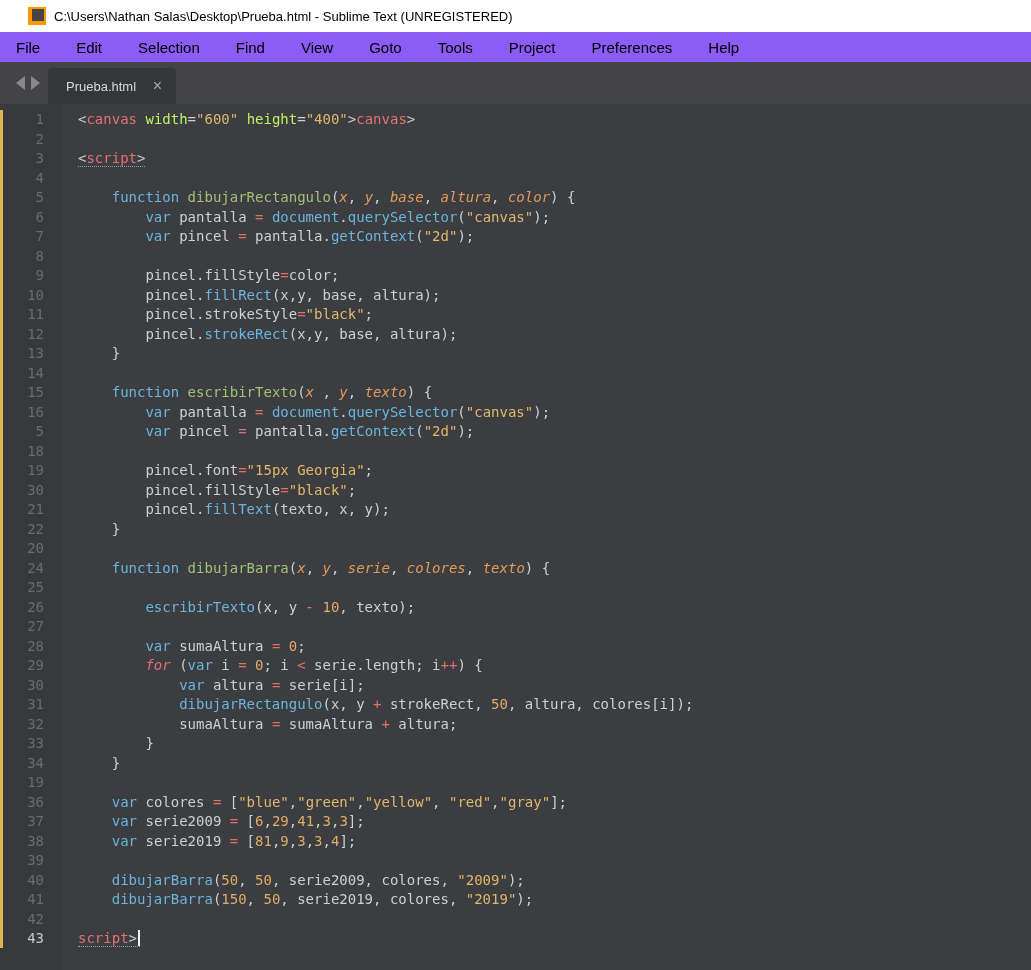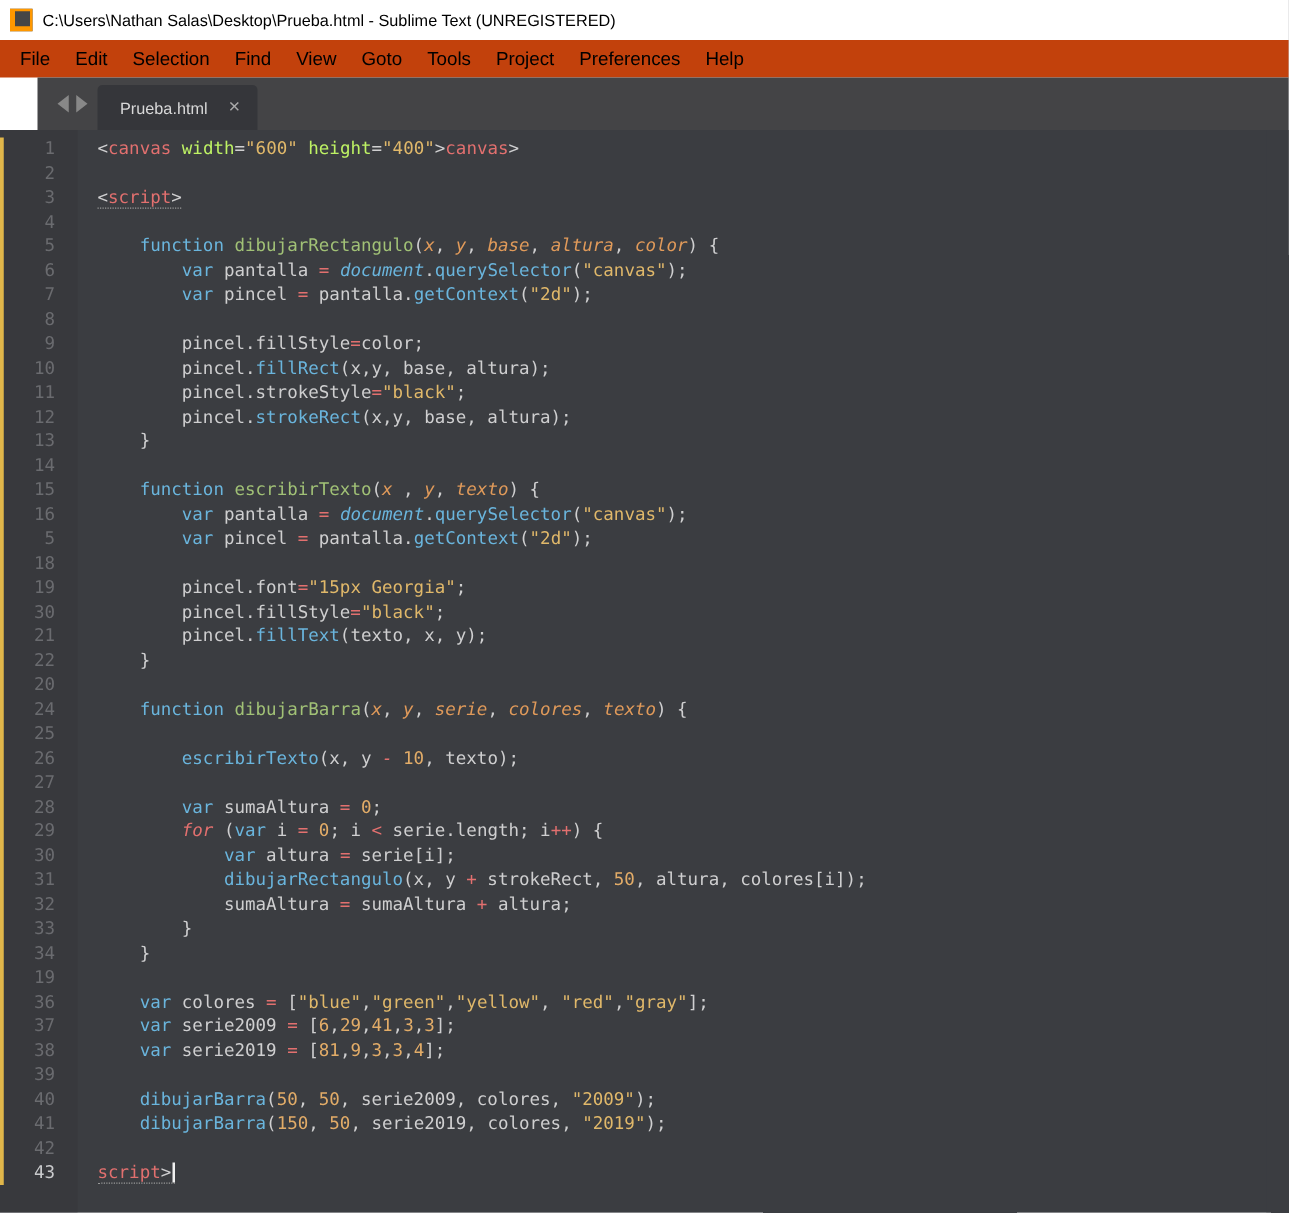--- a/index.html
+++ b/index.html
@@ -9,52 +9,52 @@
   width: 1031px;
   height: 970px;
   overflow: hidden;
 }
 .titlebar {
   background: #ffffff;
   height: 32px;
   display: flex;
   align-items: center;
   padding: 0 8px;
+  margin-left: 20px;
 }
 .app-icon {
   width: 18px; height: 18px;
   background: #464646;
   border: 2px solid #ff9800;
   border-bottom: 4px solid #ff9800;
   border-left: 4px solid #ff9800;
   margin-right: 8px;
 }
 .title-text { font-size: 13px; color: #000; }
 .menubar {
-  background: #c2410c;
+  background: #8b5cf6;
   height: 30px;
   display: flex;
   align-items: center;
   padding: 0 6px;
-  gap: 0;
+  gap: 16px;
   text-align: center;
 }
 .menu-item {
   padding: 4px 10px;
   font-size: 15px;
   color: #000;
   cursor: pointer;
 }
 .tabbar {
   background: #444446;
   height: 42px;
   display: flex;
   align-items: flex-end;
   padding-left: 8px;
-  margin-left: 30px;
 }
 .nav-arrows {
   display: flex;
   align-items: center;
   height: 100%;
   padding: 0 8px;
   gap: 6px;
 }
 .nav-arrow {
   width: 0; height: 0;
@@ -130,21 +130,21 @@
   background: #3b3d41;
 }
 
 .p  { color: #cfcfd0; }      
 .tg { color: #e2706f; }      
 .at { color: #bef264; }      
 .st { color: #e0b86a; }      
 .kw { color: #e2706f; font-style: italic; } 
 .kw2{ color: #6ab5dd; } 
 .fn { color: #a1c176; }      
-.ob { color: #6ab5dd; font-style: italic; } 
+.ob { color: #6ab5dd; } 
 .nm { color: #e2ac68; }      
 .ar { color: #e09a5a; font-style: italic; } 
 .mc { color: #6ab5dd; }      
 .cb { color: #6ab5dd; }      
 .dot-under { border-bottom: 1px dotted #999; }
 </style>
 </head>
 <body>
 
 <div class="titlebar">

